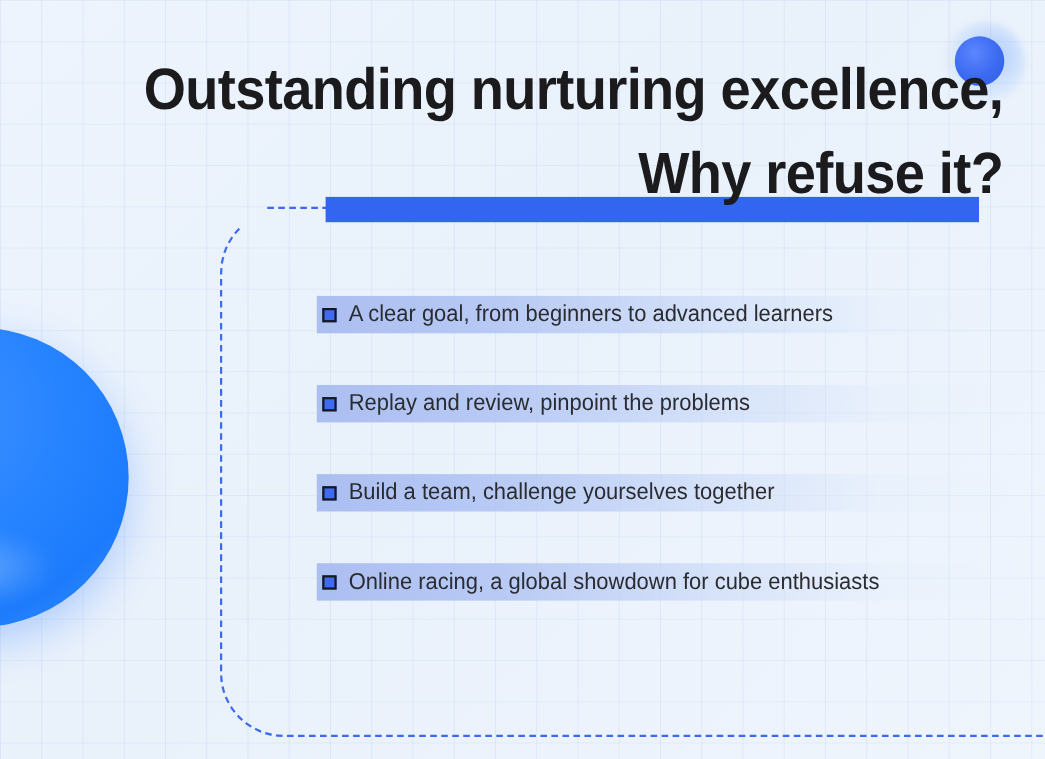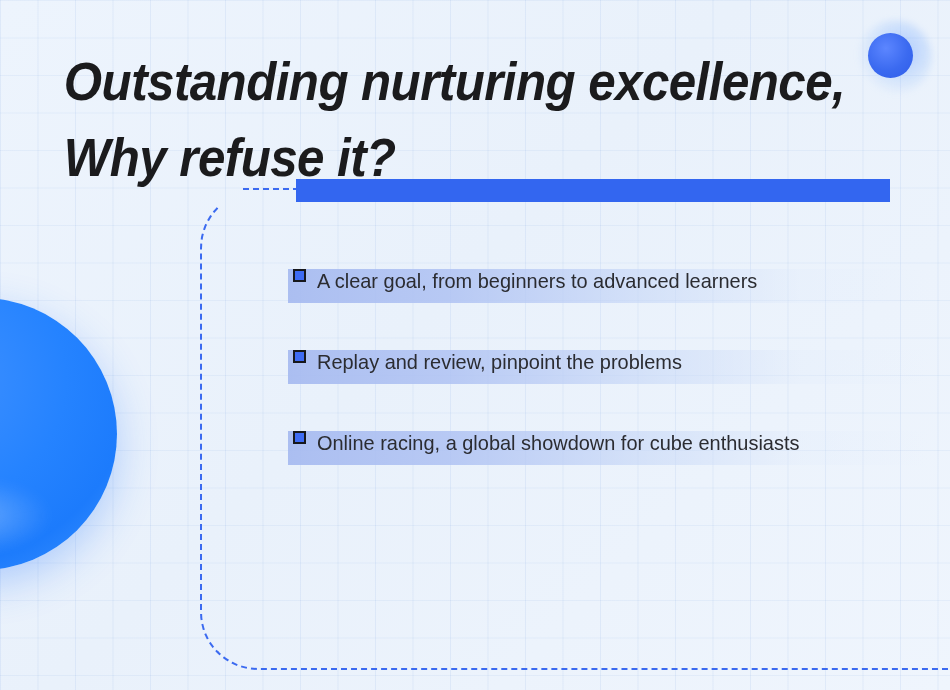--- a/index.html
+++ b/index.html
@@ -103,23 +103,22 @@
     height: 0;
     border-top: 2.5px dashed #3B6AF0;
   }
 
   
   .title-block {
     position: absolute;
     left: 0;
     top: 44px;
     width: 912px;
-    text-align: left;
+    text-align: right;
     z-index: 4;
-    font-style: italic;
   }
   .title-line {
     font-family: "Liberation Sans Narrow", "Liberation Sans", sans-serif;
     font-weight: bold;
     font-size: 53px;
     line-height: 76px;
     letter-spacing: -0.6px;
     color: #1B1B1D;
     white-space: nowrap;
     transform: scaleX(0.93);
@@ -143,21 +142,21 @@
     left: 288px;
     top: 269px;
     width: 640px;
     z-index: 5;
   }
   .feature-row {
     position: relative;
     height: 34px;
     margin-bottom: 47px;
     display: flex;
-    align-items: flex-start;
+    align-items: center;
     background: linear-gradient(to right,
                 rgba(166,186,240,0.92) 0%,
                 rgba(176,195,243,0.86) 26%,
                 rgba(198,215,247,0.60) 56%,
                 rgba(223,234,251,0.25) 80%,
                 rgba(236,244,253,0.0) 100%);
   }
   .feature-row:last-child { margin-bottom: 12px; }
 
   .bullet {
@@ -210,20 +209,24 @@
       <span class="bullet"></span>
       <span class="feature-text">A clear goal, from beginners to advanced learners</span>
     </div>
 
 
     <div class="feature-row">
       <span class="bullet"></span>
       <span class="feature-text">Replay and review, pinpoint the problems</span>
     </div>
 
+    <div class="feature-row">
+      <span class="bullet"></span>
+      <span class="feature-text">Build a team, challenge yourselves together</span>
+    </div>
 
     <div class="feature-row">
       <span class="bullet"></span>
       <span class="feature-text">Online racing, a global showdown for cube enthusiasts</span>
     </div>
 
   </div>
 
 </div>
 

